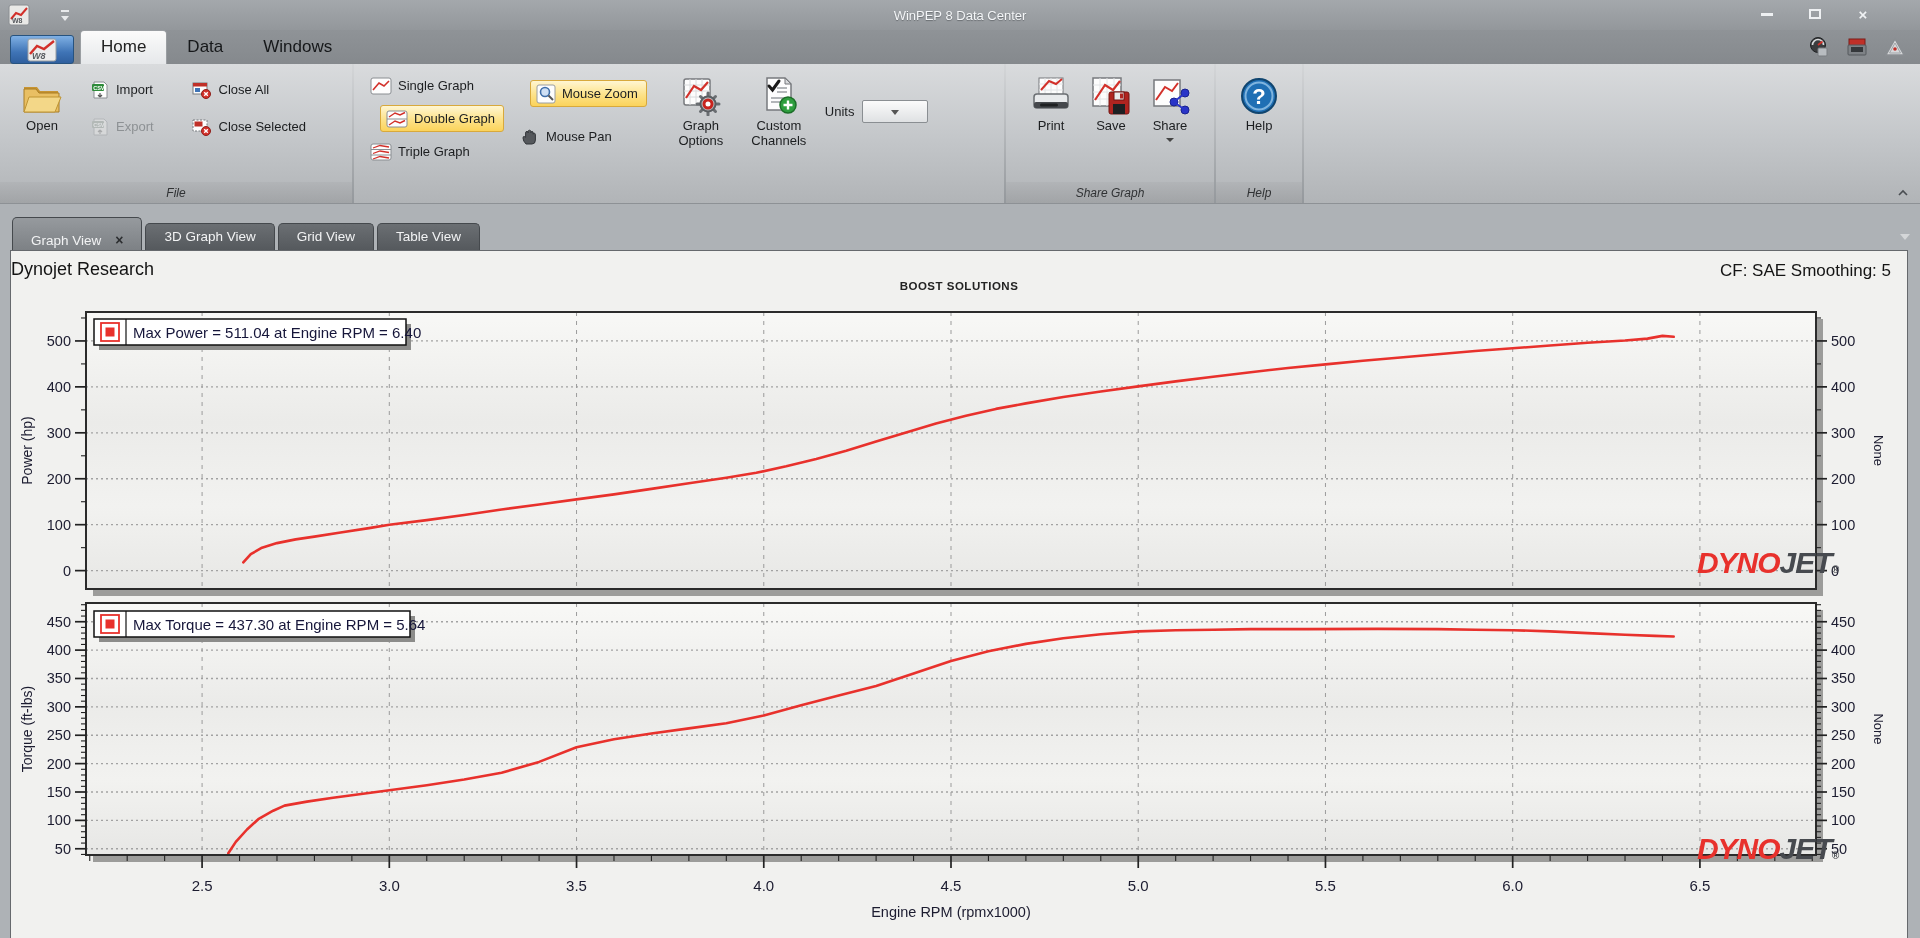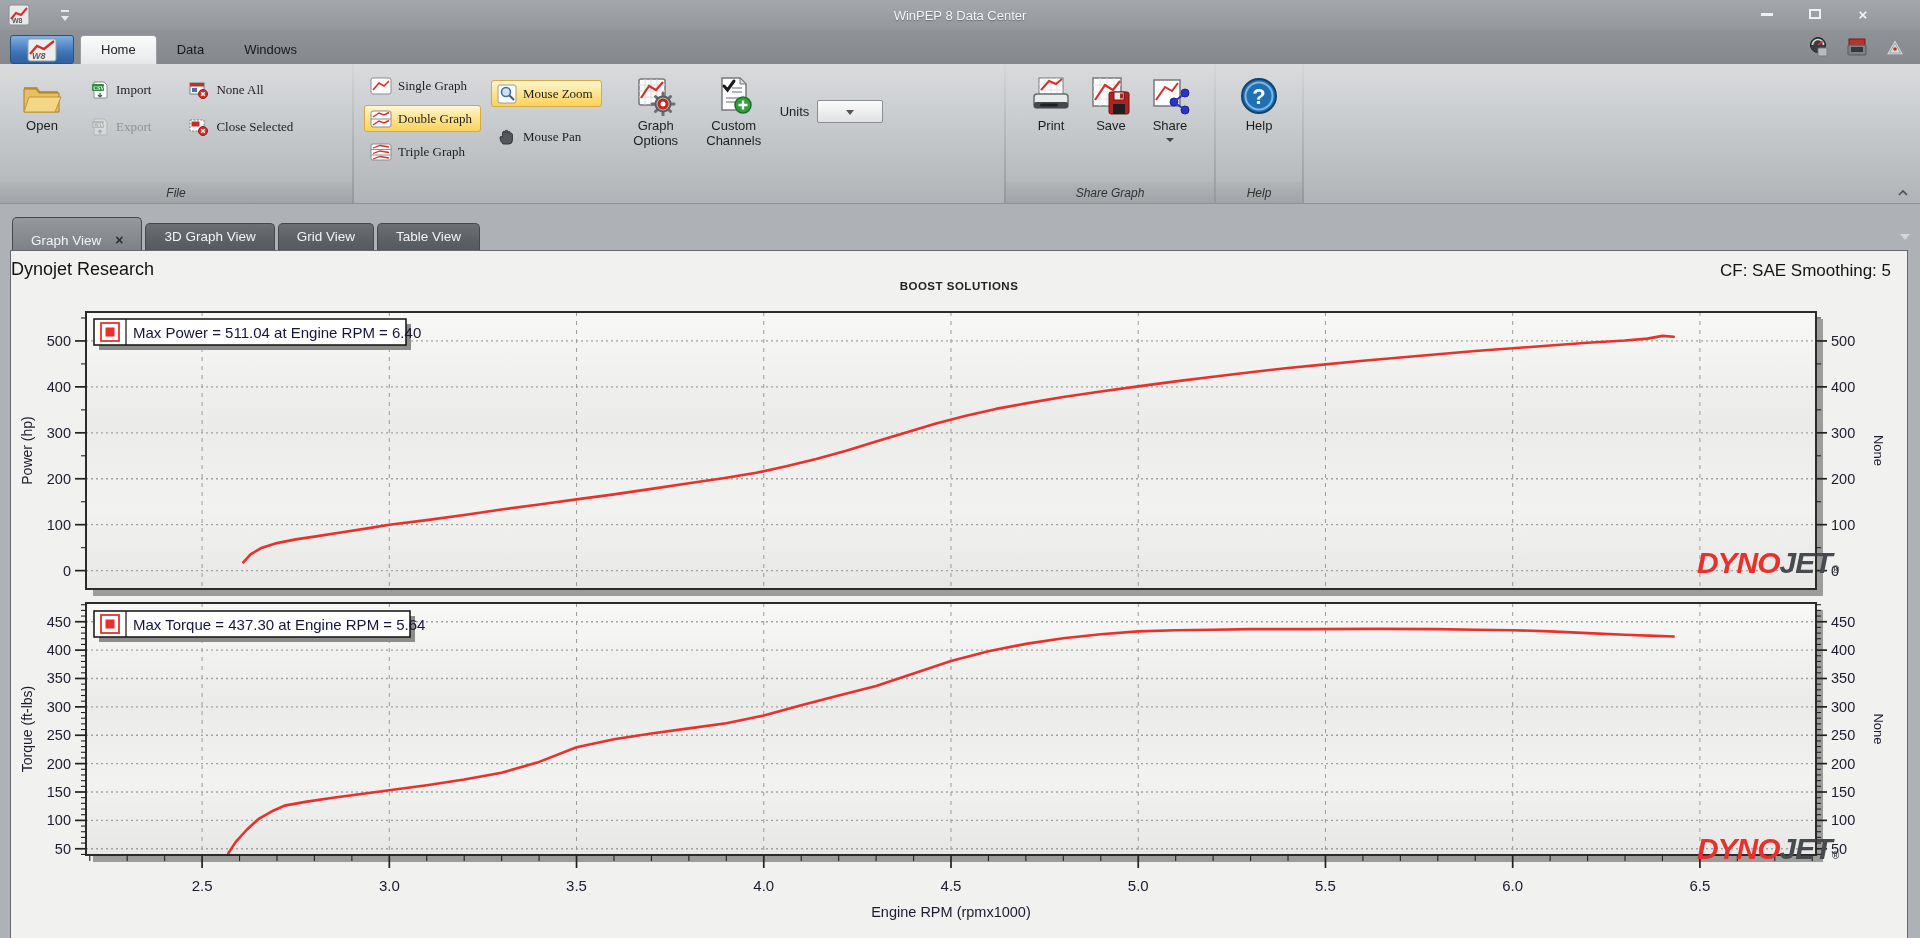--- a/index.html
+++ b/index.html
@@ -19,21 +19,21 @@
   .min-bar { width:12px; height:3px; background:#eef0f2; }
   .max-box { width:12px; height:10px; border:2px solid #eef0f2; }
 
   
   .tabrow { height:34px; background:linear-gradient(#8f9397,#85898d);
     display:flex; align-items:flex-end; position:relative; }
   .app-button { width:64px; height:29px; margin:0 6px 0 10px;
     background:linear-gradient(#7fb0e4,#3f74b6 60%,#2f5f9e);
     border:1px solid #27537f; border-radius:3px;
     display:flex; align-items:center; justify-content:center; }
-  .rtab { padding:6px 20px 7px; font-size:13px; color:#16181a; }
+  .rtab { padding:6px 20px 7px; font-size:17px; color:#16181a; }
   .rtab.active { background:linear-gradient(#fbfbfb,#e6e8ea);
     border-radius:4px 4px 0 0; border:1px solid #9a9ea2; border-bottom:none; color:#222; }
   .tabrow-icons { position:absolute; right:14px; top:6px; display:flex; gap:16px; }
   .tr-ic { width:22px; height:22px; }
 
   
   .ribbon { height:140px; background:linear-gradient(#d9dbdd,#c3c6c9 55%,#b1b4b7);
     border-bottom:1px solid #8d9195; display:flex; position:relative; }
   .rib-group { display:flex; flex-direction:column; }
   .rib-content { flex:1; display:flex; align-items:flex-start; padding:8px 10px 0; gap:10px; }
@@ -42,22 +42,22 @@
     background:linear-gradient(rgba(0,0,0,0.03),rgba(0,0,0,0.09));font-style:italic; }
   .rib-sep { width:2px; background:linear-gradient(#d4d6d8,#94989c); }
   .btn-big { width:64px; display:flex; flex-direction:column; align-items:center;
     gap:3px; font-size:13px; color:#1c1e20; text-align:center; padding-top:2px; line-height:1.15; }
   .btn-big .ic { height:42px; display:flex; align-items:flex-end; justify-content:center; }
   .btn-small { display:flex; align-items:center; gap:6px; font-size:13px; color:#1c1e20;
     height:27px; padding:0 8px 0 5px; border:1px solid transparent; border-radius:3px; }
   .btn-small.disabled { color:#8d9194; }
   .btn-small.disabled svg { opacity:.45; }
   .yellow { background:linear-gradient(#fff6d2,#fde289 55%,#fbd35b);
-    border:1px solid #d8a93c; }
-  .col { display:flex; flex-direction:column; justify-content:flex-start; gap:6px;font-family:Liberation Serif, serif; }
+    border:1px solid #d8a93c;margin-left:16px; }
+  .col { display:flex; flex-direction:column; justify-content:flex-start; gap:6px; }
   .col.spread { gap:10px; padding-top:4px; }
   .units-wrap { display:flex; align-items:center; gap:8px; font-size:13px; color:#1c1e20; margin-top:28px; }
   .combo { width:66px; height:23px; background:linear-gradient(#fbfbfb,#dfe1e3);
     border:1px solid #8a8e92; border-radius:2px; position:relative; }
   .combo-arrow { position:absolute; right:50%; top:9px; margin-right:-4px; width:0; height:0;
     border-left:4px solid transparent; border-right:4px solid transparent; border-top:5px solid #555; }
   .share-caret { width:0; height:0; border-left:4px solid transparent; border-right:4px solid transparent; border-top:4px solid #444; margin-top:1px; }
   .ribbon-collapse { position:absolute; right:10px; bottom:4px; }
 
   
@@ -173,21 +173,21 @@
       <div class="rib-sep" style="margin:2px 0"></div>
       <div class="col spread">
         <div class="btn-small">
           <svg width="22" height="20" viewBox="0 0 22 20">
             <rect x="2" y="3" width="14" height="11" fill="#fdfdfd" stroke="#777b7f"></rect>
             <rect x="2" y="3" width="14" height="3.5" fill="#c03028"></rect>
             <rect x="4" y="8" width="5" height="4" fill="#3f74b6"></rect>
             <circle cx="15" cy="14" r="4.5" fill="#d2302a" stroke="#8e1f1a"></circle>
             <path d="M13.2 12.2 l3.6 3.6 m0 -3.6 l-3.6 3.6" stroke="#fff" stroke-width="1.4"></path>
           </svg>
-          <span>None All</span>
+          <span>Close All</span>
         </div>
         <div class="btn-small">
           <svg width="22" height="20" viewBox="0 0 22 20">
             <rect x="2" y="3" width="14" height="11" fill="#fdfdfd" stroke="#777b7f" stroke-dasharray="2 1.5"></rect>
             <rect x="3.5" y="4.5" width="8" height="5" fill="#c03028"></rect>
             <circle cx="15" cy="14" r="4.5" fill="#d2302a" stroke="#8e1f1a"></circle>
             <path d="M13.2 12.2 l3.6 3.6 m0 -3.6 l-3.6 3.6" stroke="#fff" stroke-width="1.4"></path>
           </svg>
           <span>Close Selected</span>
         </div>

